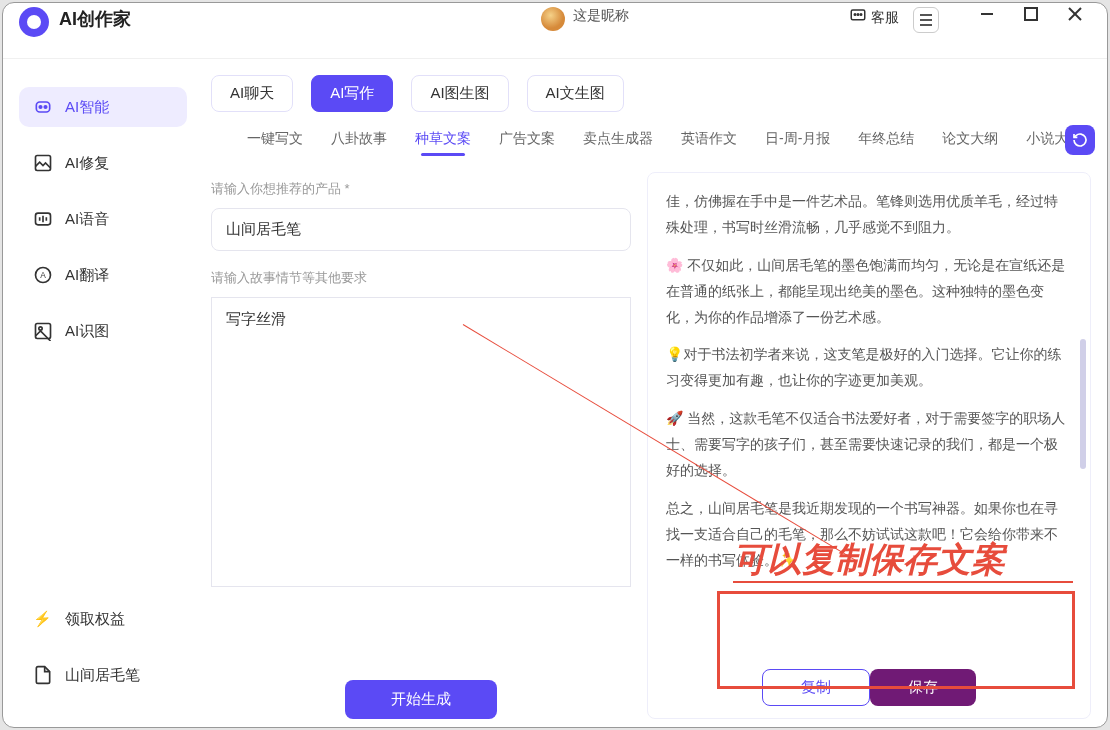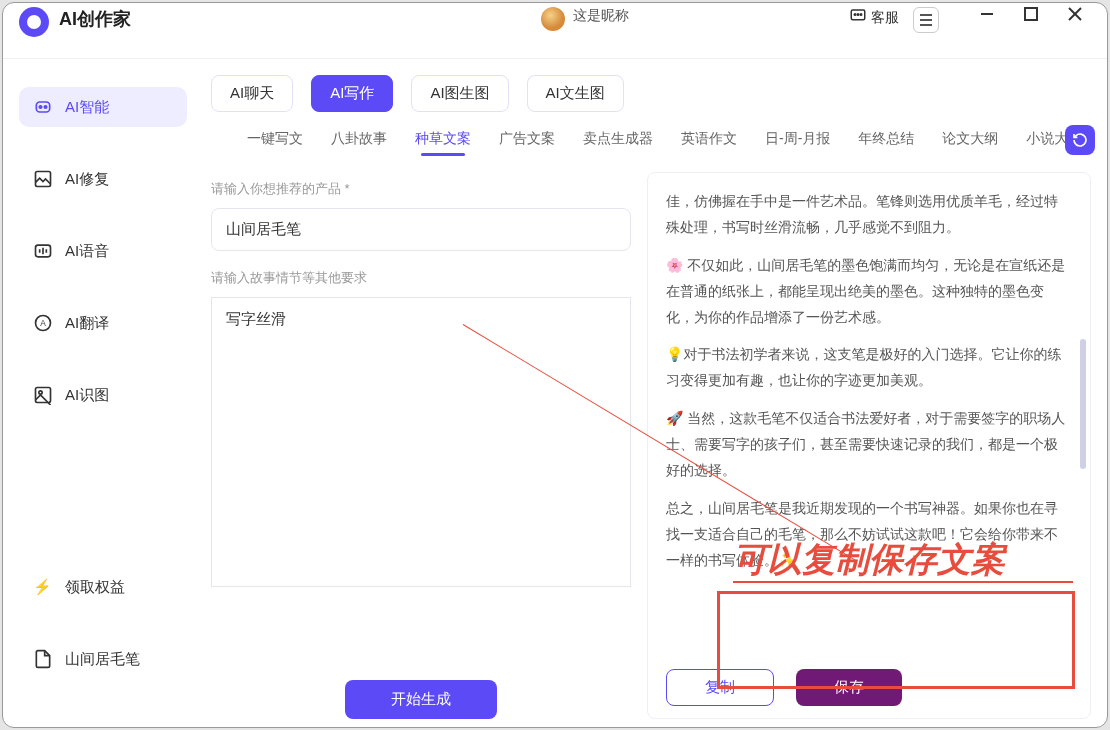--- a/index.html
+++ b/index.html
@@ -12,21 +12,21 @@
 .spacer{flex:1}
 .avatar{width:24px;height:24px;border-radius:50%;background:radial-gradient(circle at 40% 35%,#f5d188,#d68a3a 60%);margin-right:8px}
 .nickname{font-size:14px;color:#555;margin-right:220px}
 .kefu-btn{display:flex;align-items:center;gap:4px;font-size:14px;color:#333;margin-right:14px;cursor:pointer}
 .hamburger{width:26px;height:26px;border:1px solid #ccc;border-radius:6px;display:flex;flex-direction:column;justify-content:center;align-items:center;gap:3px;margin-right:40px;cursor:pointer}
 .hamburger span{width:12px;height:2px;background:#555}
 .win-ctrl{display:flex;gap:28px;align-items:center;margin-right:8px}
 .win-ctrl div{cursor:pointer;color:#333;font-size:16px;width:16px;text-align:center}
 .body{flex:1;display:flex;overflow:hidden}
 .sidebar{width:200px;padding:28px 16px 16px 16px;display:flex;flex-direction:column}
-.side-item{display:flex;align-items:center;gap:12px;padding:10px 14px;font-size:15px;color:#333;border-radius:10px;margin-bottom:32px;cursor:pointer}
+.side-item{display:flex;align-items:center;gap:12px;padding:10px 14px;font-size:15px;color:#333;border-radius:10px;margin-bottom:16px;cursor:pointer}
 .side-item.active{background:#eeecff;color:#5b4af5}
 .side-ico{width:20px;height:20px;display:inline-flex;align-items:center;justify-content:center}
 .side-grow{flex:1}
 .main{flex:1;padding:16px 16px 8px 8px;display:flex;flex-direction:column;position:relative;overflow:hidden}
 .tabs{display:flex;gap:18px;margin-bottom:14px}
 .tab{padding:8px 18px;border:1px solid #e2e0f9;border-radius:8px;font-size:15px;color:#333;cursor:pointer;background:#fff}
 .tab.active{background:#5b4af5;color:#fff;border-color:#5b4af5}
 .subtabs{display:flex;align-items:center;gap:28px;padding:0 36px 0 36px;font-size:14px;color:#666;position:relative;height:34px}
 .subtab{cursor:pointer;white-space:nowrap;position:relative;padding-bottom:8px}
 .subtab.active{color:#5b4af5;font-weight:400}
@@ -35,21 +35,21 @@
 .panel{flex:1;display:flex;gap:16px;margin-top:12px;overflow:hidden}
 .left-col{flex:0 0 420px;display:flex;flex-direction:column}
 .lbl{font-size:13px;color:#999;margin:8px 0 10px 0}
 .input{width:100%;padding:12px 14px;border:1px solid #e5e5ee;border-radius:8px;font-size:15px;color:#333;outline:none}
 .ta-wrap{flex:1;margin-top:0}
 .textarea{width:100%;height:290px;padding:12px 14px;border:1px solid #e5e5ee;border-radius:0;font-size:15px;color:#333;outline:none;resize:none}
 .gen-btn{align-self:center;margin-top:16px;padding:10px 46px;background:#5b4af5;color:#fff;border:none;border-radius:8px;font-size:15px;cursor:pointer}
 .right-col{flex:1;border:1px solid #eeeefa;border-radius:8px;padding:16px 18px 12px 18px;display:flex;flex-direction:column;overflow:hidden;position:relative}
 .output{flex:1;overflow-y:auto;font-size:14px;color:#555;line-height:1.85;padding-right:6px}
 .output p{margin-bottom:12px}
-.out-actions{display:flex;gap:22px;padding-top:14px}
+.out-actions{display:flex;justify-content:center;padding-top:14px}
 .copy-btn{padding:8px 38px;border:1px solid #5b4af5;background:#fff;color:#5b4af5;border-radius:8px;font-size:15px;cursor:pointer}
 .save-btn{padding:8px 38px;border:none;background:#701a75;color:#fff;border-radius:8px;font-size:15px;cursor:pointer}
 .redo-fab{position:absolute;right:12px;top:66px;width:30px;height:30px;background:#5b4af5;border-radius:8px;display:flex;align-items:center;justify-content:center;color:#fff;cursor:pointer}
 .annot-box{position:absolute;border:3px solid #e74c3c;pointer-events:none}
 .annot-line{position:absolute;background:#e74c3c;height:1px;transform-origin:left center;pointer-events:none}
 .annot-text{position:absolute;color:#e74c3c;font-size:34px;font-style:italic;font-family:"KaiTi","STKaiti",serif;pointer-events:none;font-weight:600}
 .annot-underline{position:absolute;height:2px;background:#e74c3c;pointer-events:none}
 .scroll-track{position:absolute;right:4px;top:16px;bottom:60px;width:6px}
 .scroll-thumb{position:absolute;right:0;width:6px;background:#d0cfe8;border-radius:3px;top:150px;height:130px}
 .lightning{color:#f5b642}

